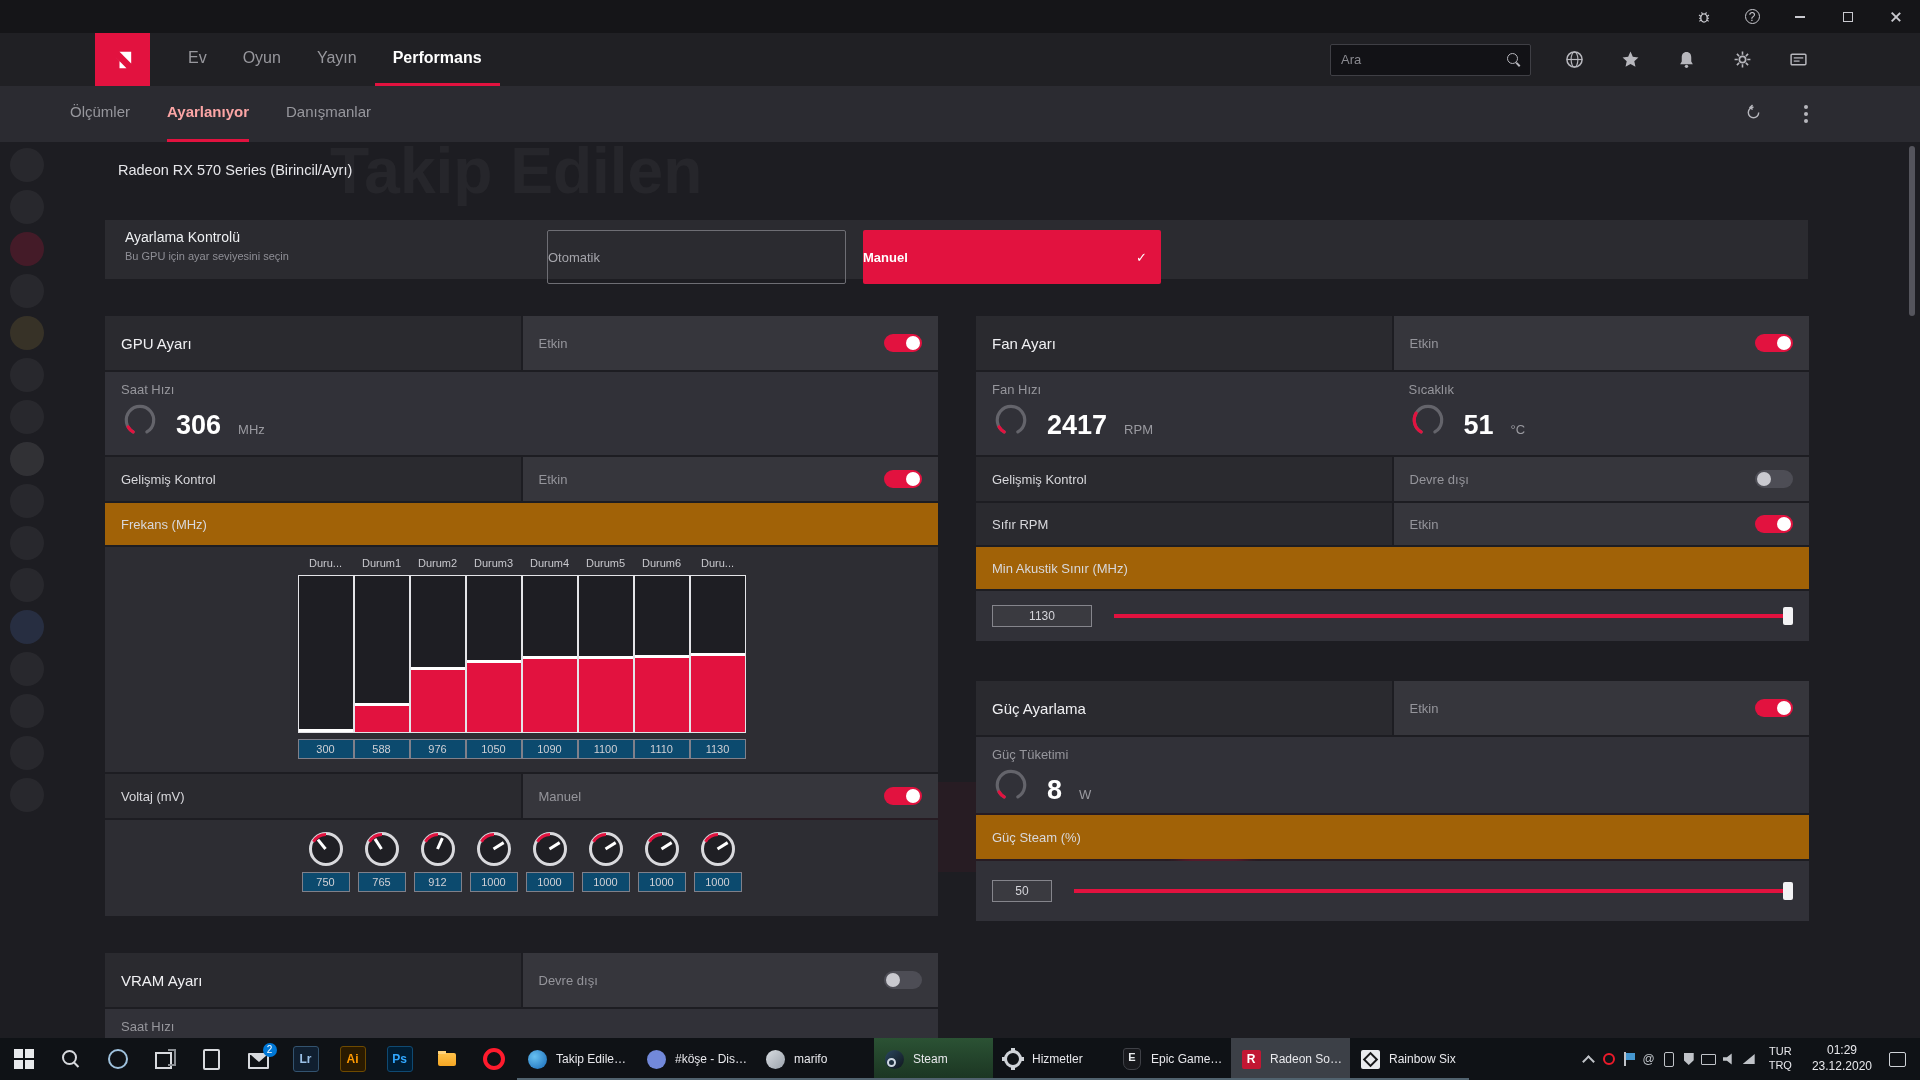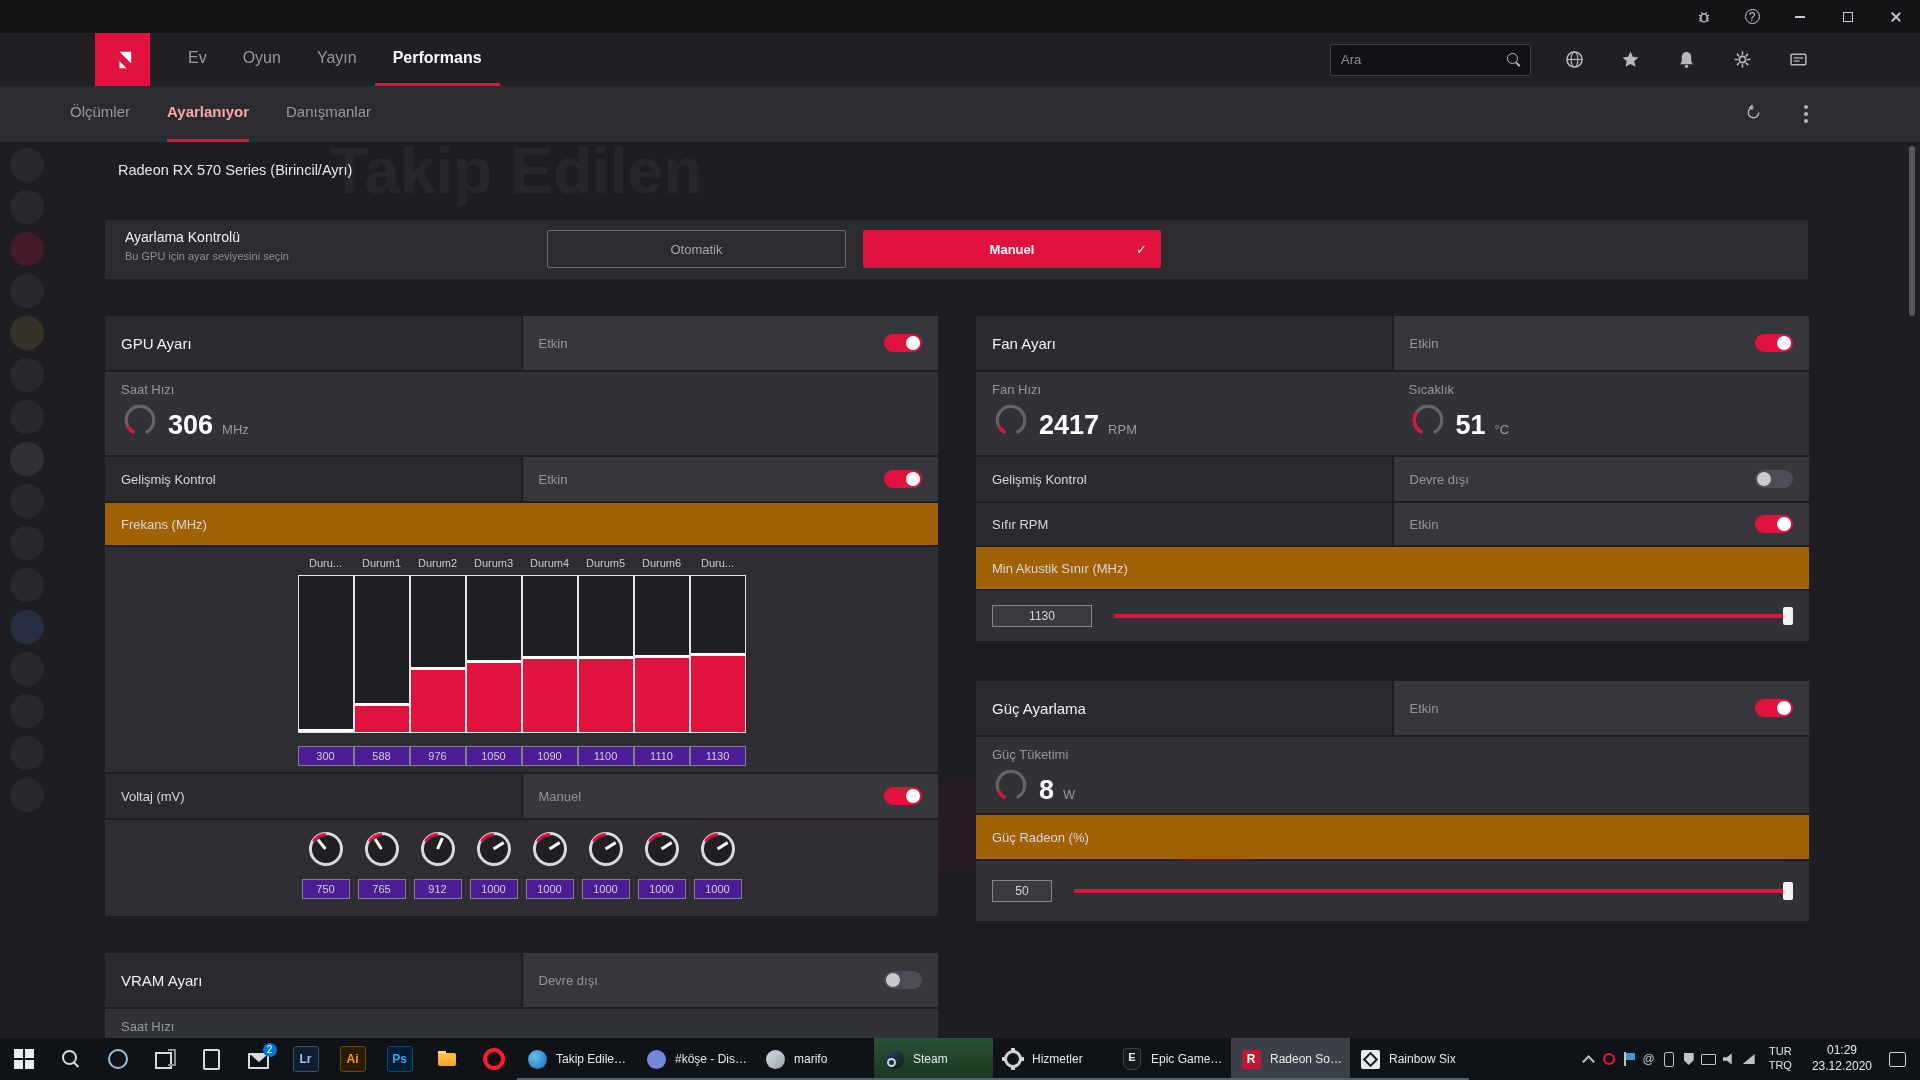--- a/index.html
+++ b/index.html
@@ -56,21 +56,21 @@
   .ghost-red2{position:absolute;left:1180px;top:690px;width:66px;height:44px;background:rgba(226,18,63,.25);filter:blur(7px)}
   .scroll-thumb{position:absolute;right:5px;top:4px;width:6px;height:170px;border-radius:3px;background:#55555d}
 
   .gpu-label{position:absolute;left:118px;top:20px;font-size:14.5px;color:#e6e6ea}
 
   
   .tuning-card{position:absolute;left:105px;top:78px;width:1703px;height:59px;background:#2b2b30}
   .tuning-text{position:absolute;left:20px;top:9px}
   .tuning-title{font-size:14px;color:#eef0f2}
   .tuning-sub{font-size:11px;color:#8f8f96;margin-top:5px}
-  .btn{position:absolute;top:10px;height:38px;display:flex;align-items:center;justify-content:center;font-size:13px;border-radius:2px;cursor:default}
+  .btn{position:absolute;top:10px;height:54px;display:flex;align-items:center;justify-content:flex-start;font-size:13px;border-radius:2px;cursor:default}
   .btn-auto{left:442px;width:299px;border:1px solid #6e6e74;color:#a5a5ab;background:transparent}
   .btn-manual{left:758px;width:298px;background:var(--accent);color:#fff;font-weight:bold}
   .btn-manual .check{position:absolute;right:14px;font-weight:bold}
 
   
   .col-left{position:absolute;left:105px;top:174px;width:833px;height:722px;overflow:hidden}
   .col-right{position:absolute;left:976px;top:174px;width:833px}
   .card{display:flex;flex-direction:column;gap:2px}
   .row-split{display:flex;gap:2px}
   .row-split>.half-l{flex:1;background:#2a2a2f;display:flex;align-items:center;padding:0 16px}
@@ -85,37 +85,37 @@
 
   
   .toggle{width:38px;height:18px;border-radius:9px;background:#4d4d55;position:relative;display:inline-block;flex:none;cursor:default}
   .toggle .tk{position:absolute;top:2px;left:2px;width:14px;height:14px;border-radius:50%;background:#c9c9cf}
   .toggle.on{background:var(--accent)}
   .toggle.on .tk{left:auto;right:2px;background:#fff}
 
   
   .metric{padding:10px 16px 0 16px}
   .metric-label{font-size:13px;color:#96969c}
-  .metric-row{display:flex;align-items:flex-end;gap:9px;margin-top:4px}
+  .metric-row{display:flex;align-items:flex-end;gap:17px;margin-top:4px}
   .gauge{width:38px;height:38px;flex:none}
   .metric-value{font-size:27px;font-weight:bold;color:#fff;line-height:1}
   .metric-unit{font-size:13px;color:#9a9aa0;margin-bottom:2px}
   .clock-sec{height:83px}
   .dual{display:flex}
   .dual .metric{width:50%}
 
   
   .chart-sec{height:225px;background:#2d2d33;padding-top:10px}
   .freq-cols,.volt-cols{display:flex;justify-content:center;}
   .freq-col{width:56px;display:flex;flex-direction:column;align-items:center}
   .freq-name{font-size:11px;color:#c8c8cd;height:16px;white-space:nowrap}
   .freq-bar{width:56px;height:158px;border:1px solid #e4e4e8;background:#1e1e23;position:relative;margin-top:2px}
   .freq-fill{position:absolute;left:0;right:0;bottom:0;background:var(--accent)}
   .freq-fill::after{content:"";position:absolute;top:-3px;left:0;right:0;height:3px;background:#fff}
-  .freq-value,.volt-value{margin-top:13px;width:56px;height:20px;border:1px solid #80808a;background:#4c1d95;color:#d0d0d5;font-size:11px;display:flex;align-items:center;justify-content:center}
+  .freq-value,.volt-value{margin-top:6px;width:56px;height:20px;border:1px solid #80808a;background:#0c4a6e;color:#d0d0d5;font-size:11px;display:flex;align-items:center;justify-content:center}
   .volt-value{width:48px}
 
   
   .volt-sec{height:96px;background:#2d2d33;padding-top:12px}
   .volt-col{width:56px;display:flex;flex-direction:column;align-items:center}
   .knob{width:34px;height:34px;border:3px solid #d9d9dd;border-radius:50%;background:#1f1f24;position:relative}
   .knob-arc{position:absolute;left:-3px;top:-3px;width:34px;height:34px}
   .knob-needle{position:absolute;left:calc(50% - 1.5px);bottom:50%;width:3px;height:12px;background:#fff;transform-origin:50% 100%}
 
   
@@ -665,21 +665,21 @@
               <svg class="gauge" viewBox="0 0 36 36">
                 <path d="M11.5 29.3 A13 13 0 1 1 24.5 29.3" fill="none" stroke="#64646b" stroke-width="3" stroke-linecap="round"></path>
                 <path d="M11.5 29.3 A13 13 0 0 1 6.7 24.5" fill="none" stroke="#e2123f" stroke-width="3" stroke-linecap="round"></path>
               </svg>
               <span class="metric-value">8</span>
               <span class="metric-unit">W</span>
             </div>
           </div>
         </div>
         <div class="label-row" style="height:44px">
-            <span>Güç Radeon (%)</span>
+            <span>Güç Steam (%)</span>
           </div>
         <div class="slider-row sr-power">
           <div class="num-box w60">50</div>
           <div class="slider">
             <div class="slider-fill"></div>
             <div class="slider-handle"></div>
           </div>
         </div>
       </div>
     </div>

